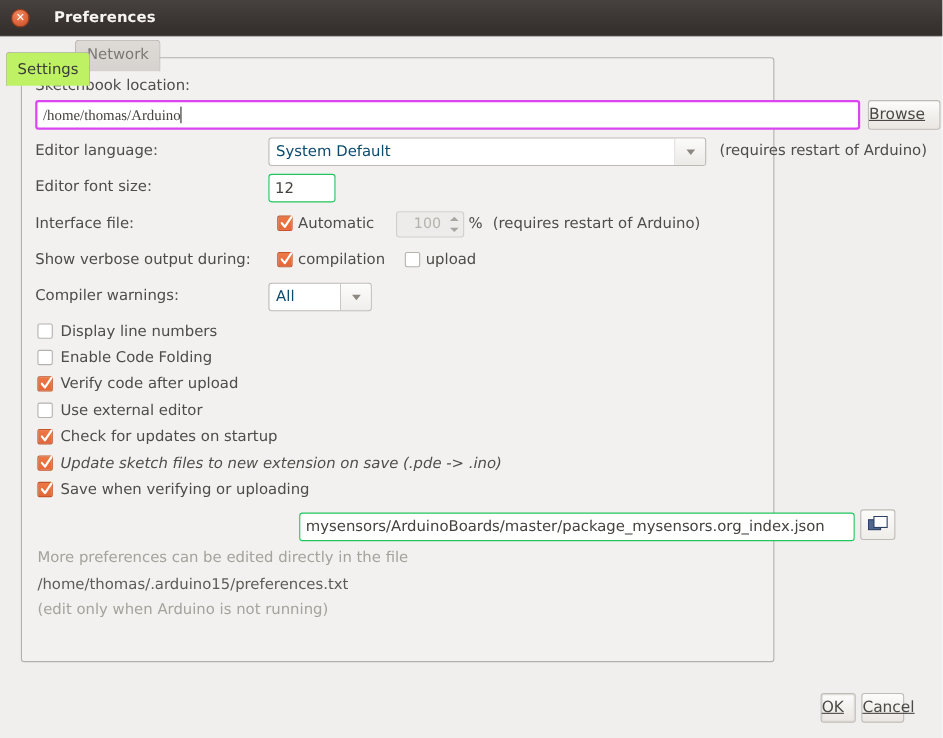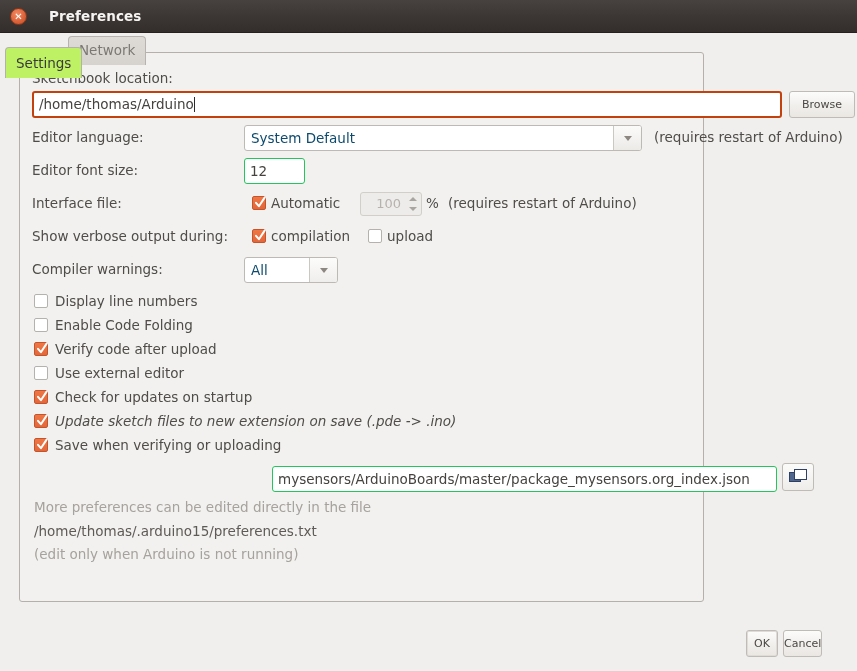--- a/index.html
+++ b/index.html
@@ -133,22 +133,23 @@
     border: 1px solid #22c55e;
     border-radius: 3px;
     font-size: 13.5px;
     color: #45423f;
     padding: 0 5px;
     line-height: 25px;
     white-space: nowrap;
     overflow: hidden;
   }
   .tfield.focused {
-    border: 2px solid #c2410c;
+    border: 2px solid #d946ef;
     line-height: 23px;
+    font-family: Liberation Serif, serif;
   }
   .caret {
     display: inline-block;
     width: 1px;
     height: 15px;
     background: #2b2b2b;
     vertical-align: -3px;
     margin-left: 0px;
   }
 
@@ -194,25 +195,25 @@
     border-top: 5px solid #8c8881;
   }
 
   
   .btn {
     position: absolute;
     box-sizing: border-box;
     background: linear-gradient(to bottom, #fcfcfb 0%, #f1efec 55%, #eae7e3 100%);
     border: 1px solid #bfbcb7;
     border-radius: 3px;
-    font-size: 11px;
+    font-size: 14px;
     color: #4b4845;
-    text-align: center;
-    cursor: pointer;
-    white-space: nowrap;
+    cursor: pointer;
+    white-space: nowrap;
+    text-decoration: underline;
   }
   .btn.focusring {
     box-shadow: inset 0 0 0 1px #dfdcd8;
   }
   .iconbtn {
     position: absolute;
     box-sizing: border-box;
     background: linear-gradient(to bottom, #fbfbfa 0%, #efedea 100%);
     border: 1px solid #bfbcb7;
     border-radius: 3px;

